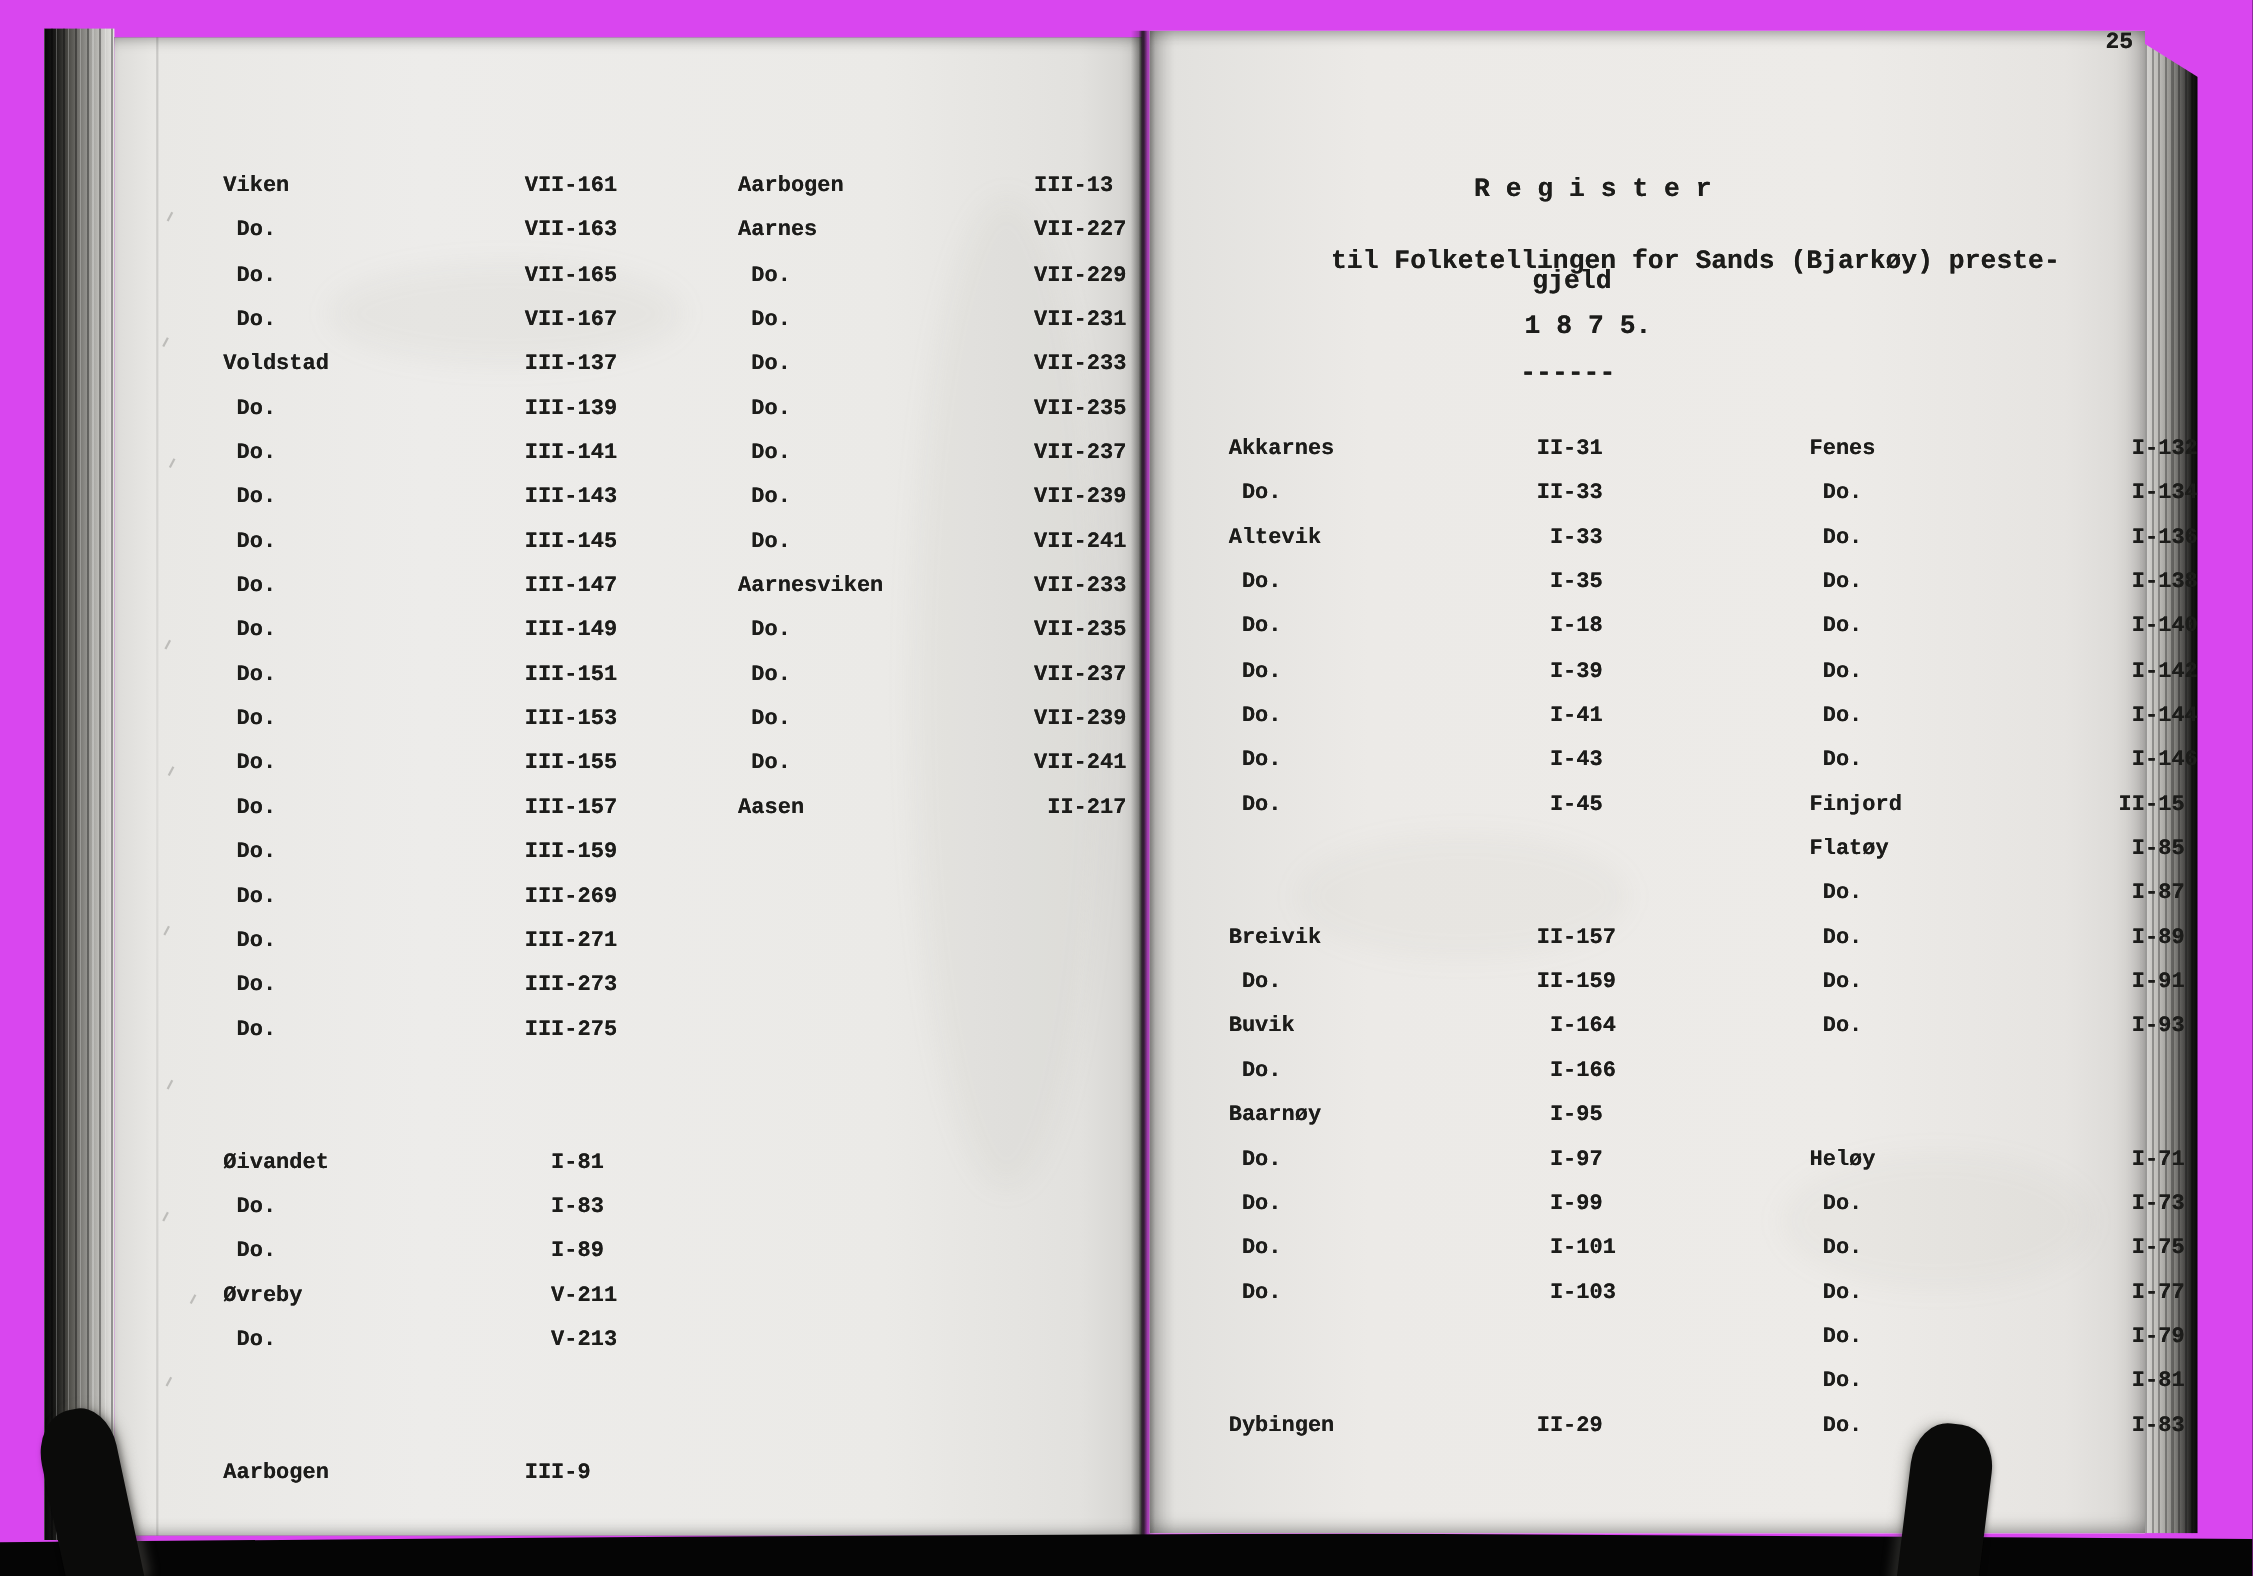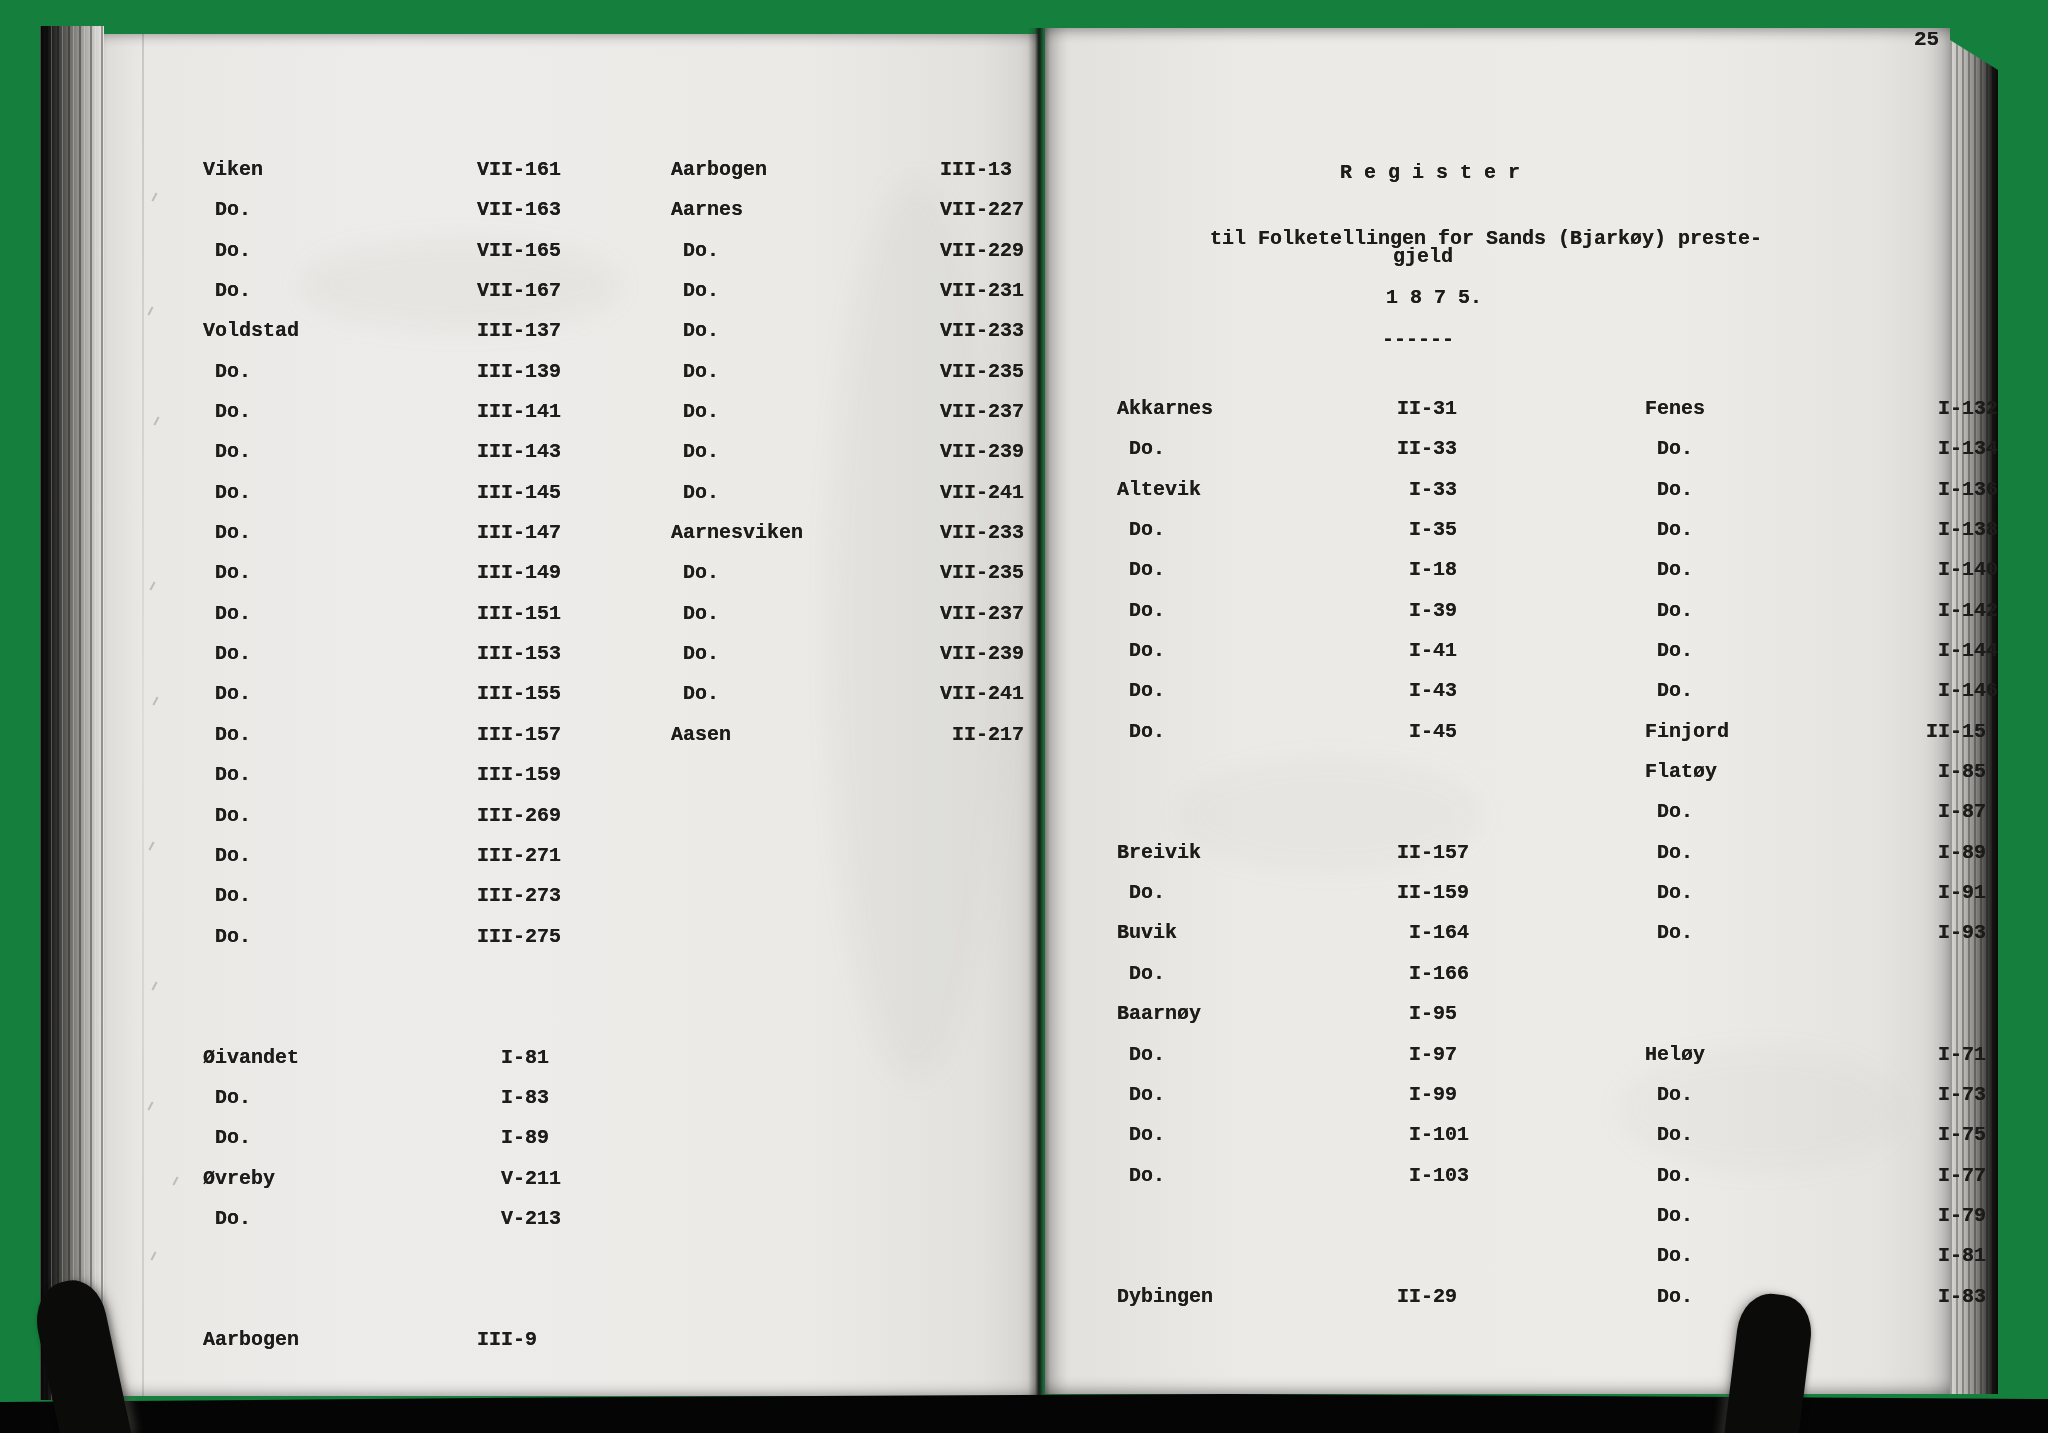--- a/index.html
+++ b/index.html
@@ -1,16 +1,16 @@
 <!DOCTYPE html>
 <html style="--ink: #1c1c1a; --paper: #ecebe8;"><head>
 <meta charset="utf-8">
 <style>
   html,body{margin:0;padding:0;background:#000;}
-  .scan{position:relative;width:2048px;height:1433px;background:#15803d;overflow:hidden;
+  .scan{position:relative;width:2048px;height:1433px;background:#d946ef;overflow:hidden;
         font-family:"Liberation Mono","DejaVu Sans Mono",monospace;}
 
   .page{position:absolute;}
   .page-left{left:104px;top:34px;width:934px;height:1362px;
     background:linear-gradient(90deg,#dddcd9 0%,#e9e8e5 4%,#edecea 30%,#ebeae7 75%,#e2e1de 94%,#d3d2cf 100%);
     box-shadow:inset 0 10px 14px -10px rgba(0,0,0,.35),inset 0 -12px 14px -10px rgba(0,0,0,.30),
                inset -10px 0 18px -10px rgba(0,0,0,.40);}
   .page-left::before{content:"";position:absolute;left:38px;top:0;width:2px;height:100%;
     background:linear-gradient(rgba(0,0,0,.14),rgba(0,0,0,.05),rgba(0,0,0,.12));}
   .page-right{left:1045px;top:28px;width:905px;height:1366px;
@@ -22,21 +22,21 @@
     background:repeating-linear-gradient(90deg,rgba(255,255,255,.25) 0 1px,rgba(0,0,0,0) 1px 6px,rgba(0,0,0,.35) 6px 8px,rgba(0,0,0,0) 8px 11px),
                linear-gradient(90deg,#060606 0%,#1d1d1b 18%,#55544f 38%,#8b8a86 58%,#bcbbb7 78%,#d9d8d5 92%,#e6e5e2 100%);}
   .edges-right{position:absolute;left:1950px;top:40px;width:48px;height:1354px;
     background:repeating-linear-gradient(90deg,rgba(0,0,0,.28) 0 2px,rgba(0,0,0,0) 2px 6px),
                linear-gradient(90deg,#d7d6d3 0%,#b7b6b2 30%,#84837f 55%,#4a4947 75%,#171715 90%,#070707 100%);
     clip-path:polygon(0 0,100% 30px,100% 100%,0 100%);}
 
   .gutter{position:absolute;left:1028px;top:28px;width:22px;height:1368px;
     background:linear-gradient(90deg,rgba(30,30,28,0) 0%,rgba(30,30,28,.30) 32%,rgba(22,22,20,.85) 46%,rgba(22,22,20,.85) 54%,rgba(40,40,38,.30) 70%,rgba(40,40,38,0) 100%);}
 
-  .txt{position:absolute;color:var(--ink,#1c1c1a);font-weight:700;font-size:20px;line-height:20px;
+  .txt{position:absolute;color:var(--ink,#1c1c1a);font-weight:700;font-size:24px;line-height:20px;
        white-space:pre;text-shadow:0 0 .6px rgba(25,25,22,.85);}
   .pagenum{font-size:21px;}
 
   .col{position:absolute;color:var(--ink,#1c1c1a);font-weight:700;font-size:20px;line-height:20px;
        text-shadow:0 0 .6px rgba(25,25,22,.85);}
   #l1{left:203px;top:160px;--refx:274px;}
   #l2{left:671px;top:160px;--refx:269px;}
   #r1{left:1117px;top:399px;--refx:268px;}
   #r2{left:1645px;top:399px;--refx:269px;}
   .row{position:relative;height:40.35px;}

